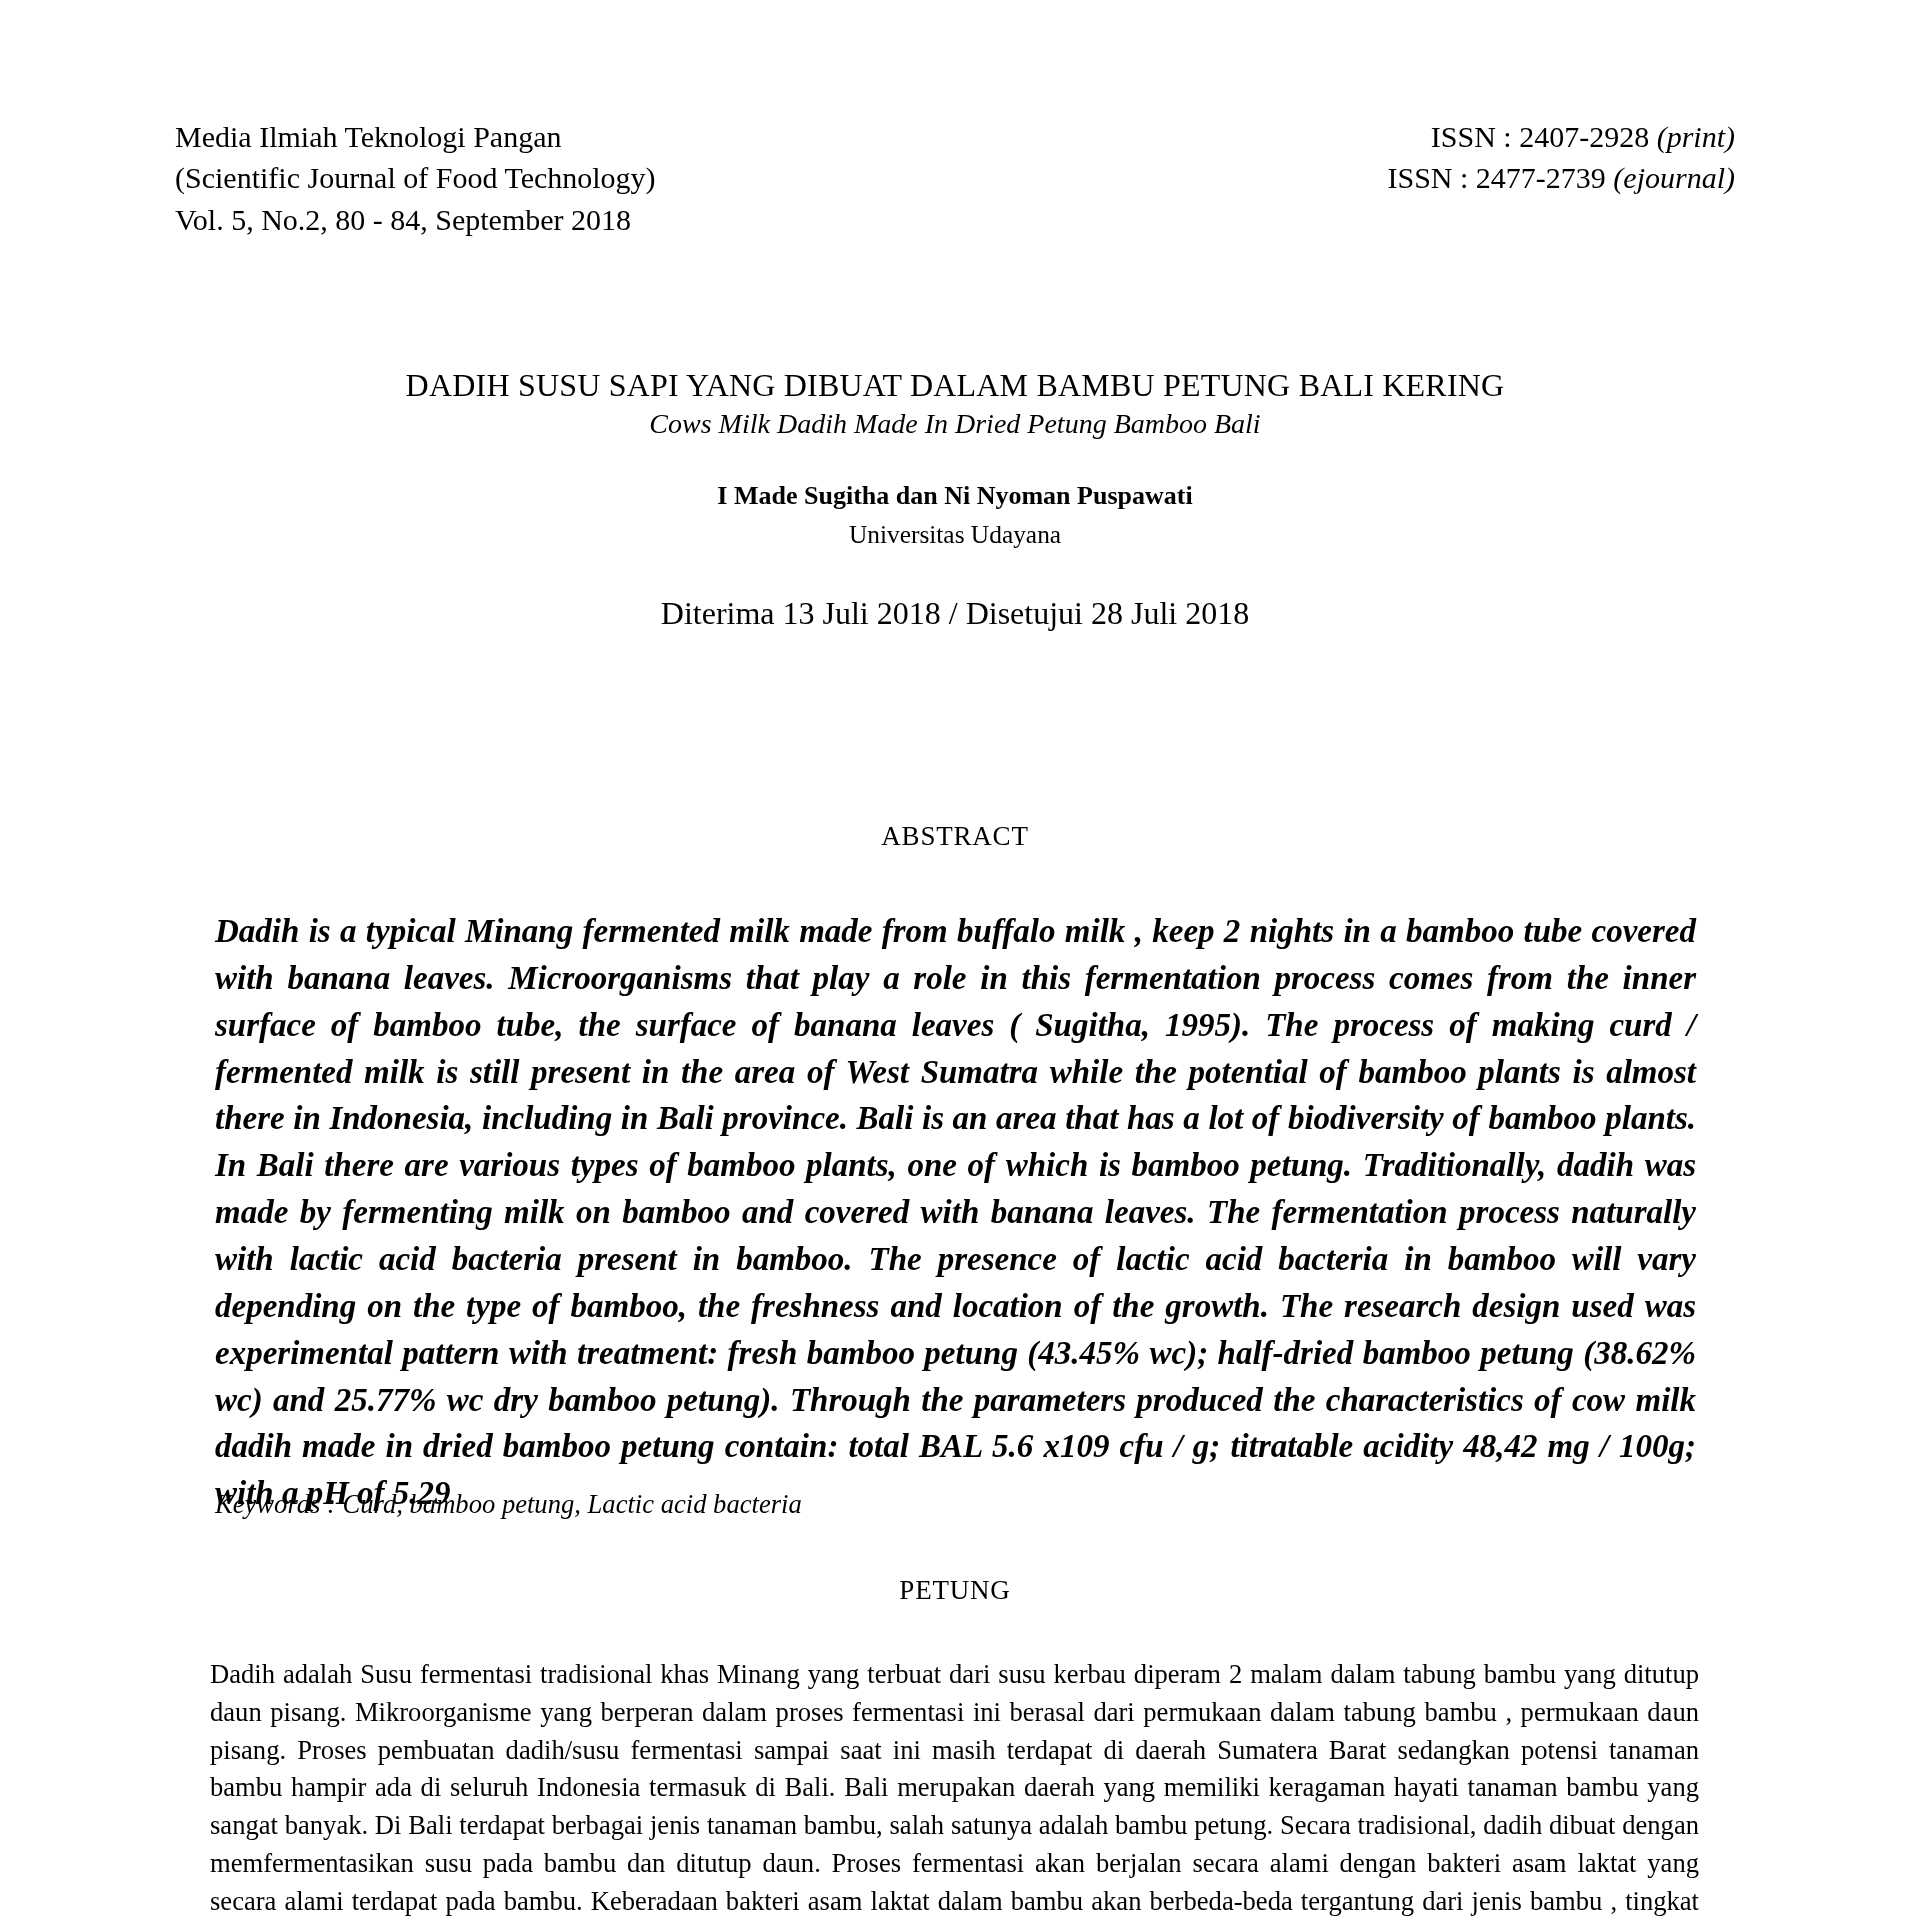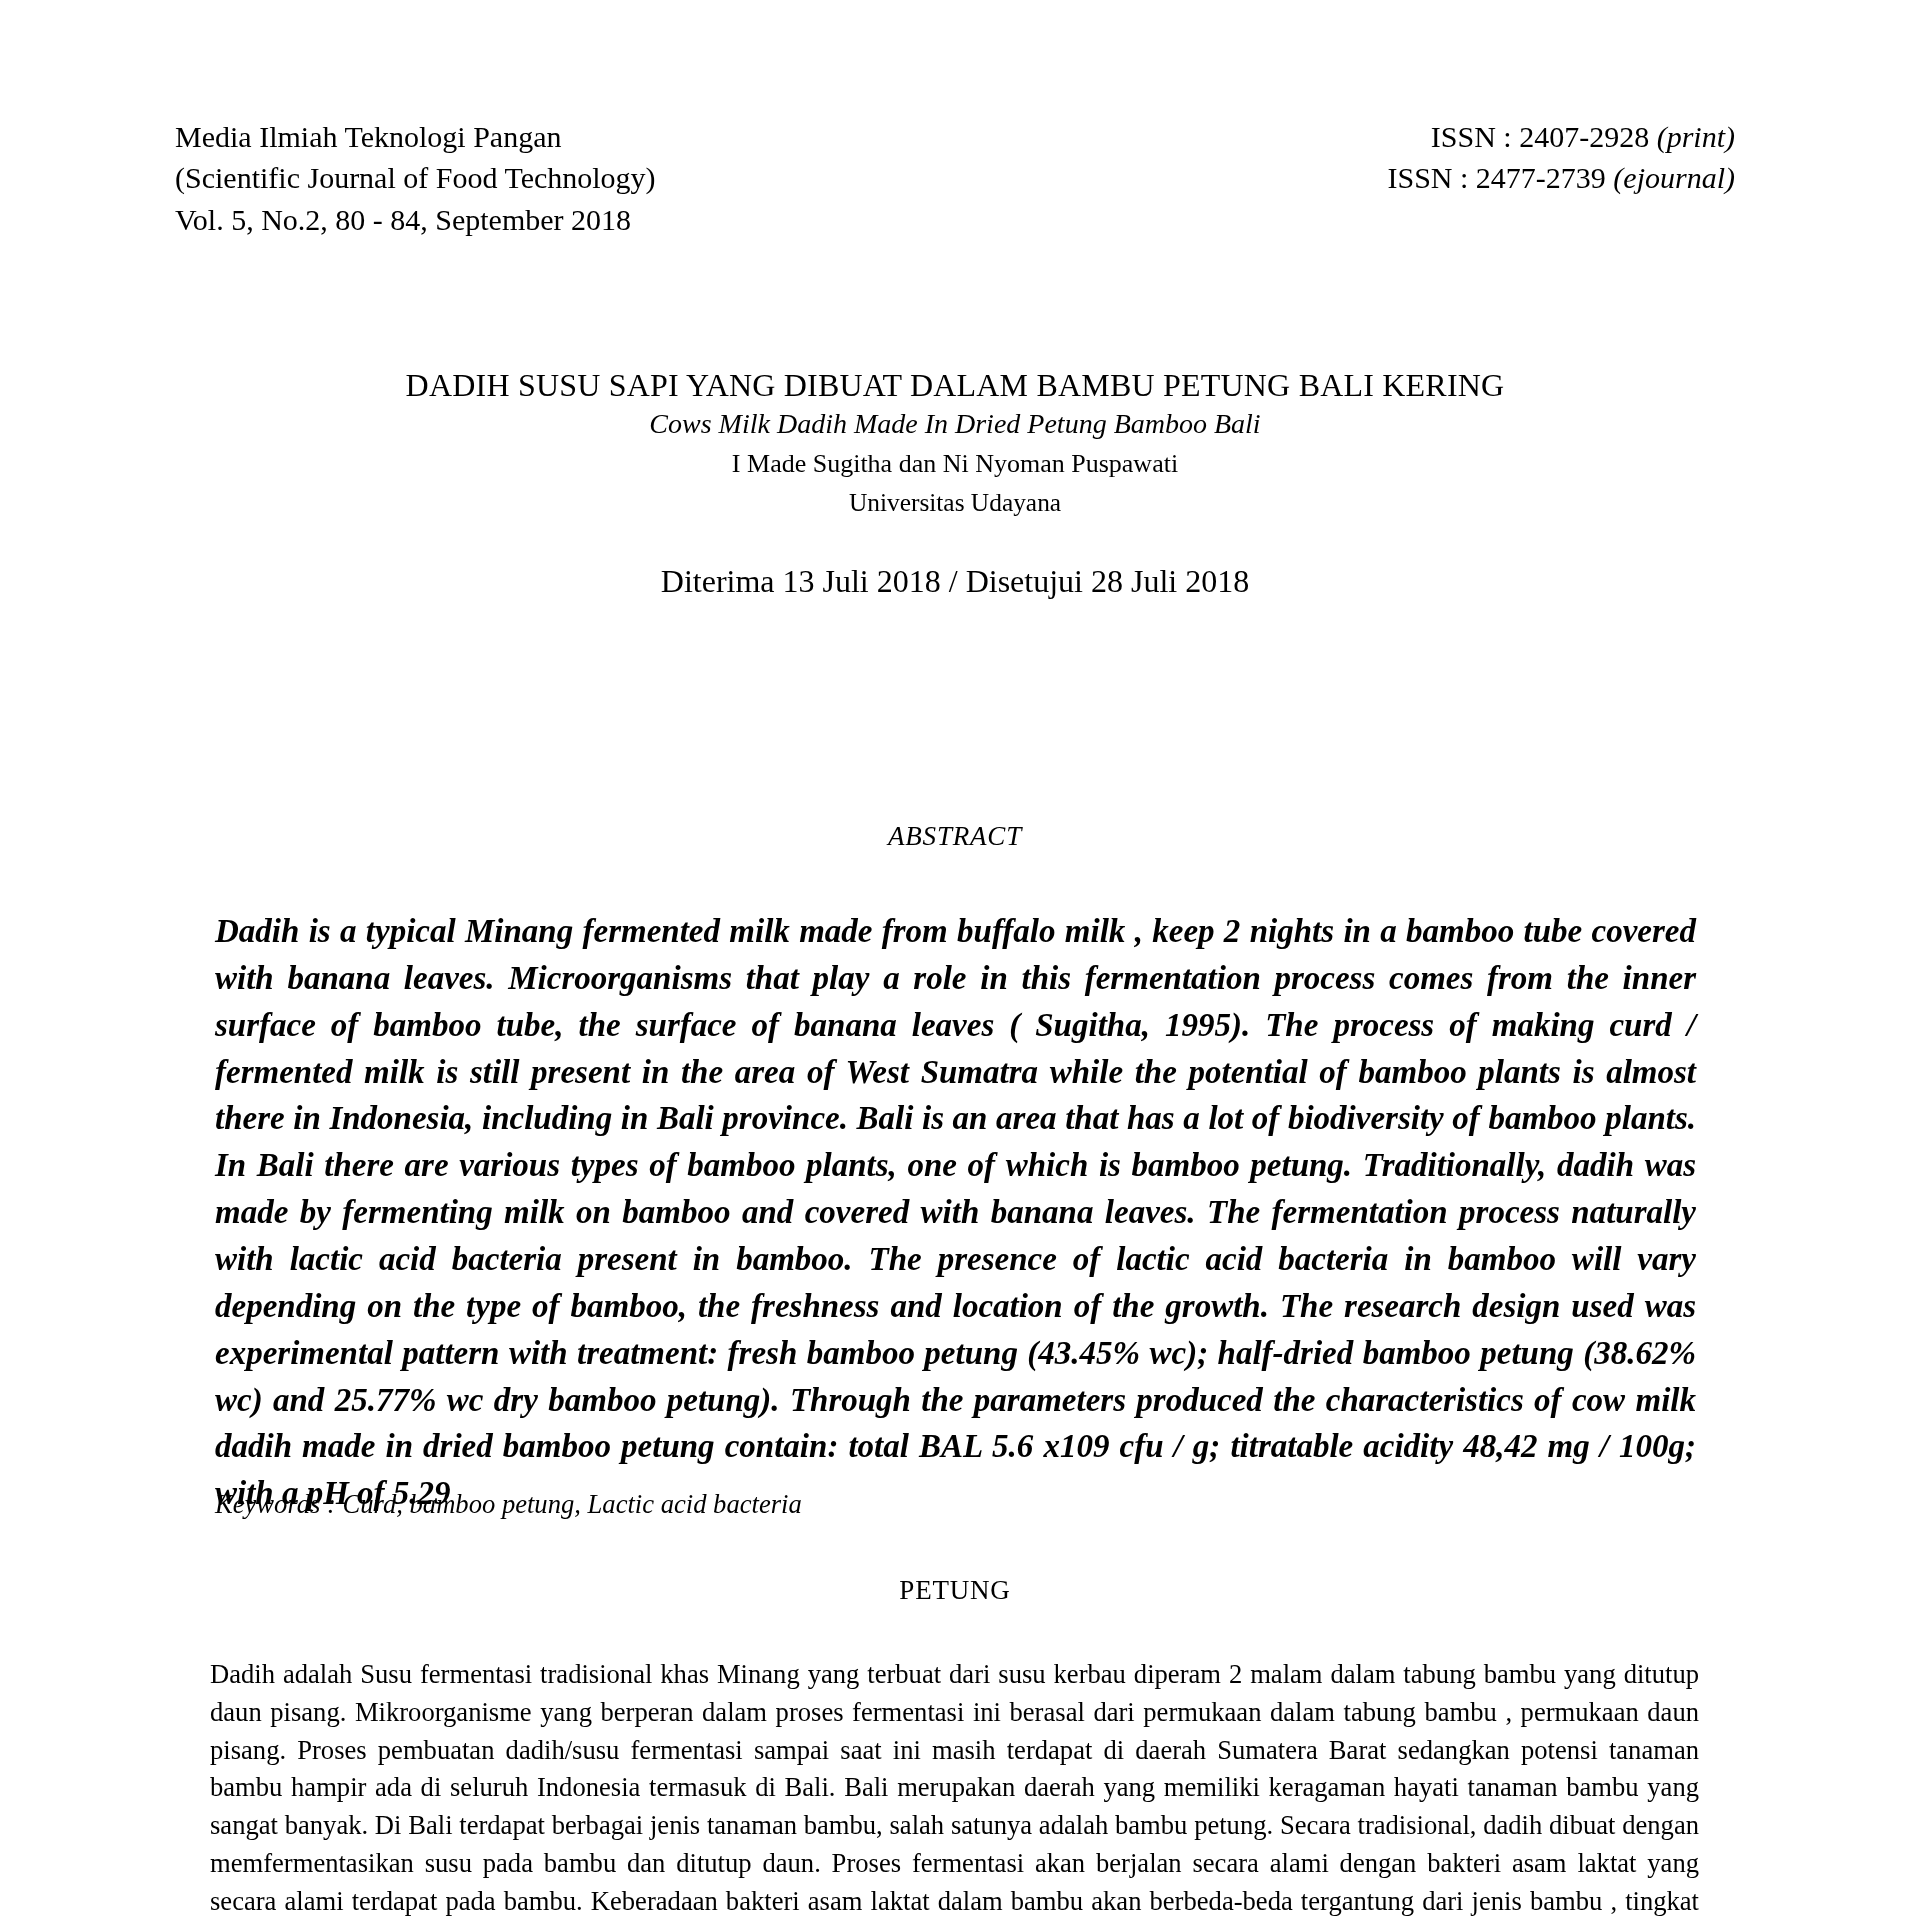--- a/index.html
+++ b/index.html
@@ -57,23 +57,23 @@
     font-weight: normal;
   }
   .paper-subtitle {
     font-size: 28px;
     font-style: italic;
     margin-top: 1px;
     line-height: 1.3;
   }
 
   .authors {
-    margin-top: 4px;
+    margin-top: 36px;
     font-size: 26px;
-    font-weight: normal;
+    font-weight: bold;
     line-height: 1.35;
   }
   .affiliation {
     margin-top: 3.9px;
     font-size: 25.4px;
     line-height: 1.38;
   }
   .received {
     margin-top: 43px;
     font-size: 32px;
@@ -81,21 +81,21 @@
 
   
   .sec-heading {
     position: absolute;
     left: 0;
     right: 0;
     text-align: center;
     font-size: 27px;
     letter-spacing: 0.8px;
   }
-  .sec-heading.italic { font-style: italic; }
+  .sec-heading.italic { }
 
   
   .abstract-en {
     position: absolute;
     top: 908px;
     left: 215px;
     width: 1481px;
     font-size: 33px;
     font-style: italic;
     line-height: 1.42;

